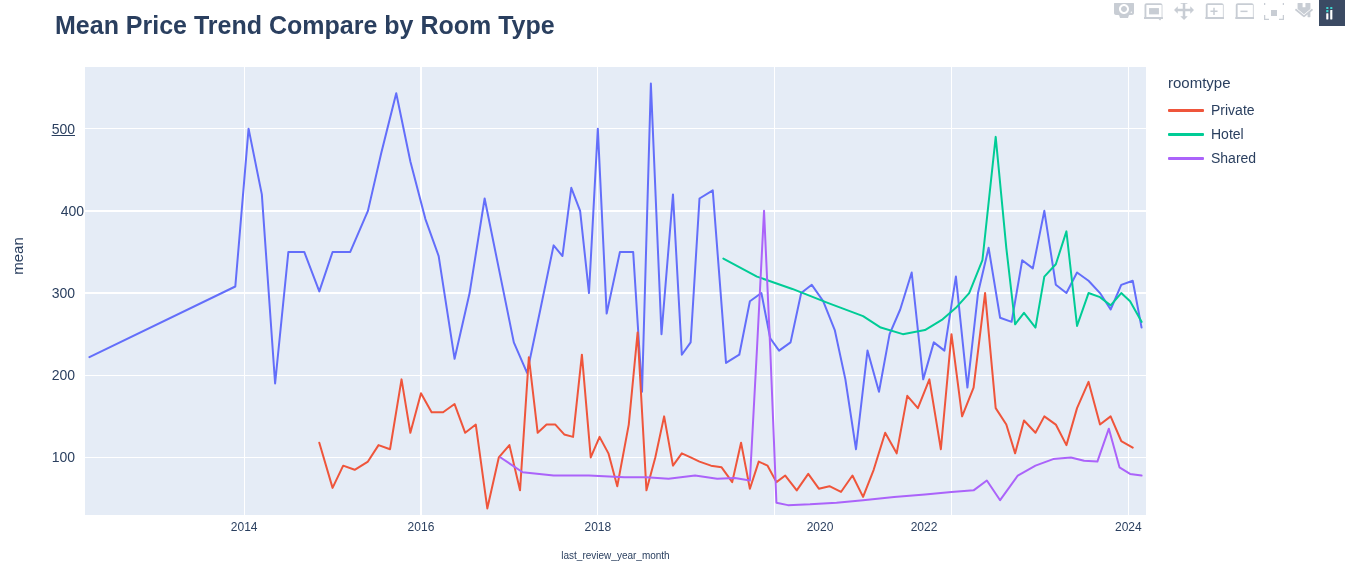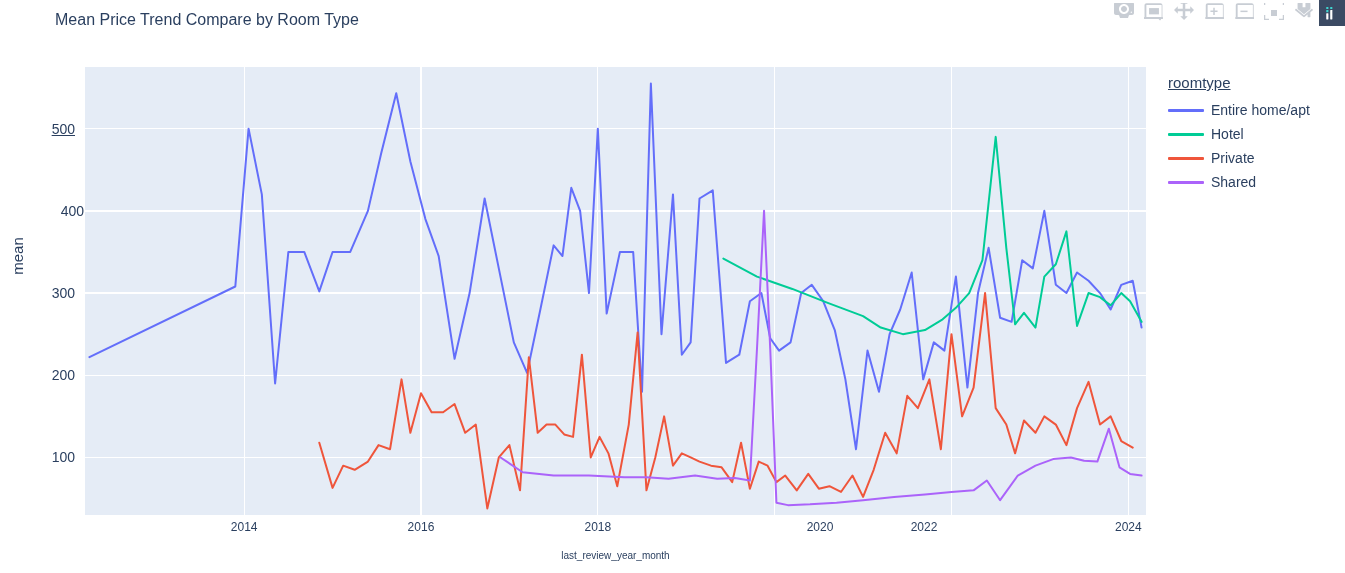--- a/index.html
+++ b/index.html
@@ -24,21 +24,21 @@
   .mb-btn path,.mb-btn rect,.mb-btn circle,.mb-btn line,.mb-btn polyline,.mb-btn polygon{
     fill:#c8cdd4;stroke:none;
   }
   .mb-btn.logo{background:#3b4a63;width:26px;height:26px;}
   .mb-btn.logo rect{fill:#ffffff;}
   .mb-btn.logo .cyan{fill:#3fd5d0;}
 
   
   #chart-title{
     position:absolute;left:55px;top:11px;
-    font-size:16px;color:#2a3f5f;font-weight:400;white-space:nowrap;
+    font-size:25px;color:#2a3f5f;font-weight:700;white-space:nowrap;
   }
   #ylabel{
     position:absolute;left:9px;top:256px;
     font-size:15px;color:#2a3f5f;
     transform-origin:left top;transform:rotate(-90deg) translate(-50%,0);
     white-space:nowrap;
   }
   #xlabel{
     position:absolute;left:85px;top:550px;width:1061px;text-align:center;
     font-size:10px;color:#2a3f5f;white-space:nowrap;
@@ -54,21 +54,21 @@
   .trace{fill:none;stroke-width:2;stroke-linejoin:round;stroke-linecap:round;}
   .ytick-wrap{position:absolute;left:0;top:0;width:78px;text-align:right;
     font-size:14px;color:#2a3f5f;transform:translateY(-50%);}
   .xtick{
     position:absolute;top:520px;font-size:12px;color:#2a3f5f;
     transform:translateX(-50%);white-space:nowrap;
   }
 
   
   #legend{position:absolute;left:1168px;top:74px;}
-  #legend-title{font-size:15px;color:#2a3f5f;margin-bottom:7px;text-decoration:underline;}
+  #legend-title{font-size:15px;color:#2a3f5f;margin-bottom:7px;}
   .legend-item{display:flex;align-items:center;height:24px;cursor:pointer;}
   .legend-swatch{width:36px;height:3px;border-radius:1px;margin-right:7px;flex:0 0 36px;}
   .legend-label{font-size:14px;color:#2a3f5f;white-space:nowrap;}
 </style>
 </head>
 <body>
 
 <div id="figure">
 
   <div id="modebar">
@@ -167,30 +167,26 @@
           <path class="trace" d="M638.37,191.53 L671.97,209.61 L707.33,221.94 L742.70,235.92 L778.07,249.07 L795.75,260.58 L817.85,267.16 L839.96,263.05 L857.64,252.36 L870.90,240.85 L884.17,226.06 L897.43,193.17 L910.69,69.87 L921.30,180.84 L930.14,257.29 L938.98,245.78 L950.48,260.58 L959.32,209.61 L970.82,197.28 L981.42,164.40 L992.04,258.94 L1003.53,226.06 L1015.02,230.17 L1025.63,238.39 L1036.24,226.06 L1045.08,234.28 L1056.58,254.83" stroke="#00CC96"></path>
           <path class="trace" d="M415.56,390.46 L437.66,405.26 L468.61,408.54 L503.98,408.54 L539.34,410.19 L561.45,410.19 L583.55,411.83 L610.07,408.54 L632.18,411.83 L649.86,411.01 L664.89,413.48 L671.97,281.95 L679.04,143.85 L685.23,281.95 L691.42,435.67 L702.91,438.14 L725.02,437.31 L751.54,435.67 L778.07,433.20 L809.01,429.92 L839.96,427.45 L866.48,424.98 L888.59,423.34 L901.85,413.48 L915.11,433.20 L932.80,408.54 L950.48,398.68 L968.16,392.10 L985.85,390.46 L999.11,393.75 L1012.37,394.57 L1023.86,361.69 L1034.48,400.32 L1045.08,406.90 L1056.58,408.54" stroke="#AB63FA"></path>
         </g>
     </svg>
   </div>
 
   <div id="legend">
     <div id="legend-title">roomtype</div>
     <div id="legend-items">
         <div class="legend-item">
-          <div class="legend-swatch" style="background: rgb(99, 110, 250);"></div>
-          <div class="legend-label">Entire home/apt</div>
+          <div class="legend-swatch" style="background: rgb(239, 85, 59);"></div>
+          <div class="legend-label">Private</div>
         </div>
         <div class="legend-item">
           <div class="legend-swatch" style="background: rgb(0, 204, 150);"></div>
           <div class="legend-label">Hotel</div>
-        </div>
-        <div class="legend-item">
-          <div class="legend-swatch" style="background: rgb(239, 85, 59);"></div>
-          <div class="legend-label">Private</div>
         </div>
         <div class="legend-item">
           <div class="legend-swatch" style="background: rgb(171, 99, 250);"></div>
           <div class="legend-label">Shared</div>
         </div>
       </div>
   </div>
 
 </div>
 

